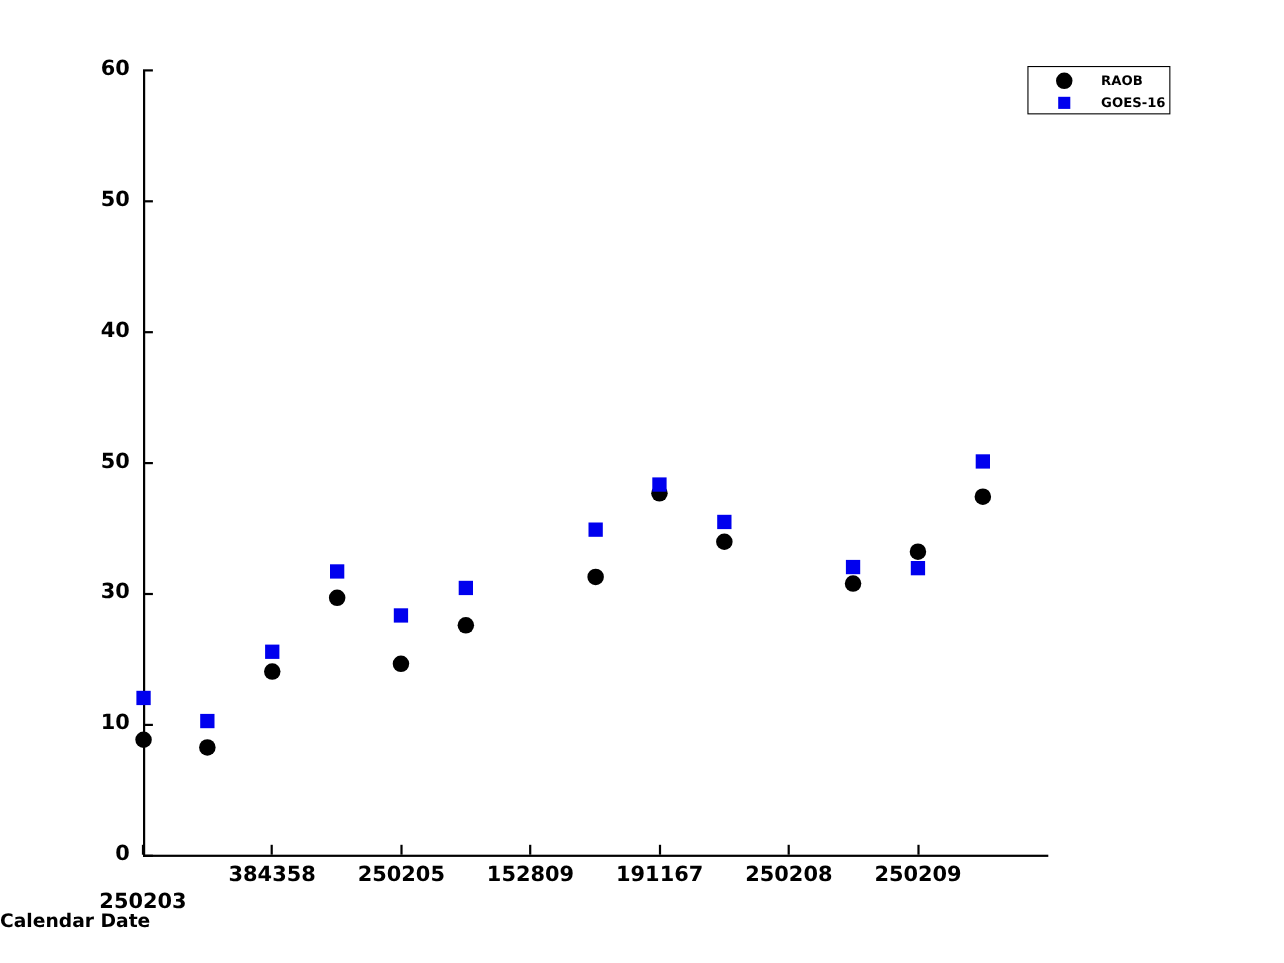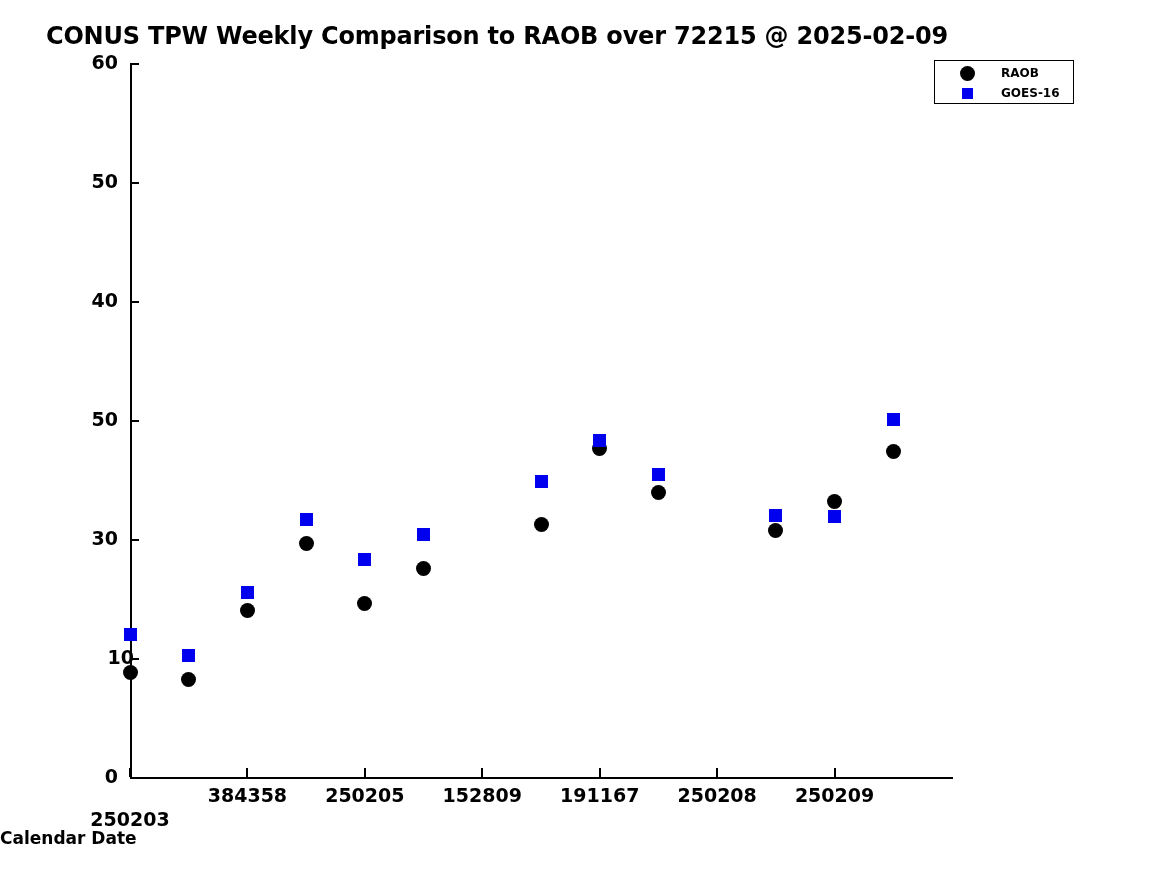--- a/index.html
+++ b/index.html
@@ -37,50 +37,49 @@
     position:absolute;left:0;top:828px;width:1000px;text-align:left;
     font-size:17px;font-weight:bold;color:#000;
     font-family:"DejaVu Sans",sans-serif;
   }
 
   .pt{position:absolute;}
   .pt-raob{width:15px;height:15px;border-radius:50%;background:#000;margin-left:-7.5px;margin-top:-7.5px;}
   .pt-goes{width:13px;height:13px;background:#0000ee;margin-left:-6.5px;margin-top:-6.5px;}
 
   #legend{
-    position:absolute;left:934px;top:60px;width:140px;height:44px;
+    position:absolute;left:934px;top:60px;width:130px;height:44px;
     border:1px solid #000;background:#fff;box-sizing:border-box;
   }
   .legend-row{position:absolute;height:20px;width:100%;}
   .legend-row.r0{top:2px;}
   .legend-row.r1{top:22px;}
   .legend-mark{position:absolute;left:32px;top:50%;}
   .lm-circle{width:15px;height:15px;border-radius:50%;background:#000;margin-left:-7.5px;margin-top:-7.5px;}
   .lm-square{width:11px;height:11px;background:#0000ee;margin-left:-5.5px;margin-top:-5.5px;}
   .legend-text{
     position:absolute;left:66px;top:50%;transform:translateY(-50%);
     font-size:12px;font-weight:bold;color:#000;white-space:nowrap;
     font-family:"DejaVu Sans",sans-serif;
   }
 </style>
 </head>
 <body>
 
 <div id="page">
 
-  <div id="chart-title">CONUS TPW Weekly Comparison to RAOB over 72215 @ 2025-02-09</div>
 
   <div id="y-axis" class="axis-line"></div>
   <div id="x-axis" class="axis-line"></div>
 
   <div id="ticks-y">
       <div class="ytick" style="top: 777px;"></div>
       <div class="ytick-label" style="left: 72px; top: 765px;">0</div>
       <div class="ytick" style="top: 658px;"></div>
-      <div class="ytick-label" style="left: 88px; top: 646px;">10</div>
+      <div class="ytick-label" style="left: 72px; top: 646px;">10</div>
       <div class="ytick" style="top: 539px;"></div>
       <div class="ytick-label" style="left: 72px; top: 527px;">30</div>
       <div class="ytick" style="top: 420px;"></div>
       <div class="ytick-label" style="left: 72px; top: 408px;">50</div>
       <div class="ytick" style="top: 301px;"></div>
       <div class="ytick-label" style="left: 72px; top: 289px;">40</div>
       <div class="ytick" style="top: 182px;"></div>
       <div class="ytick-label" style="left: 72px; top: 170px;">50</div>
       <div class="ytick" style="top: 63px;"></div>
       <div class="ytick-label" style="left: 72px; top: 51px;">60</div>

